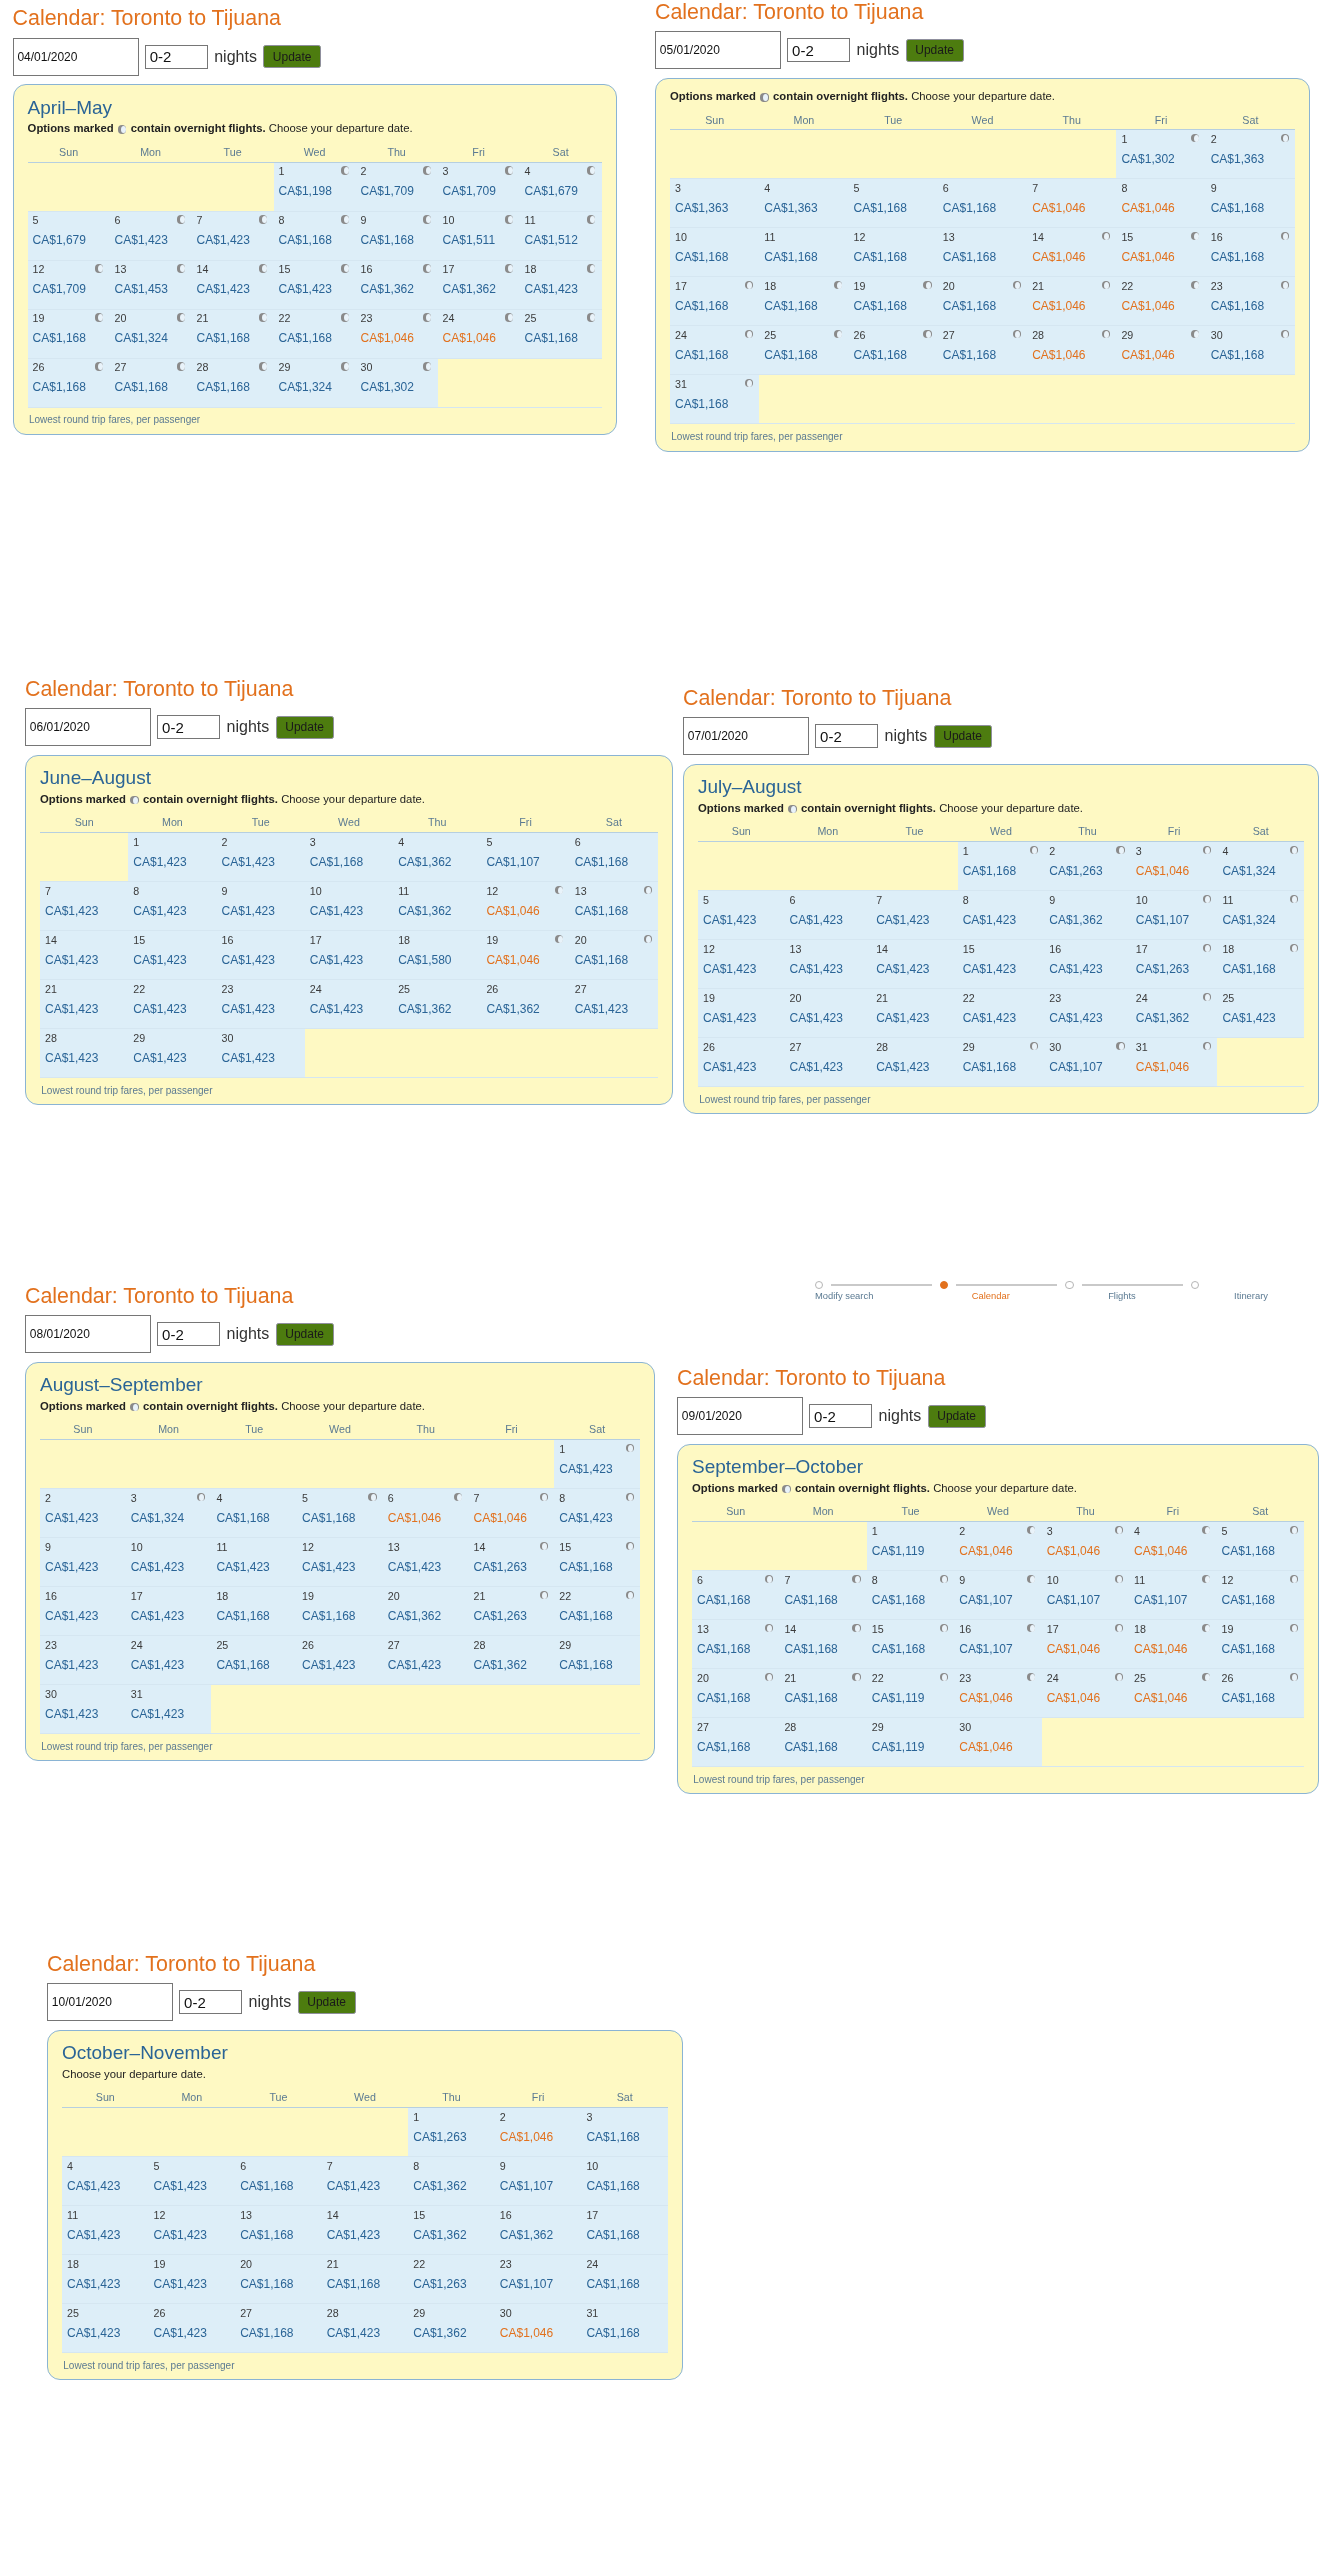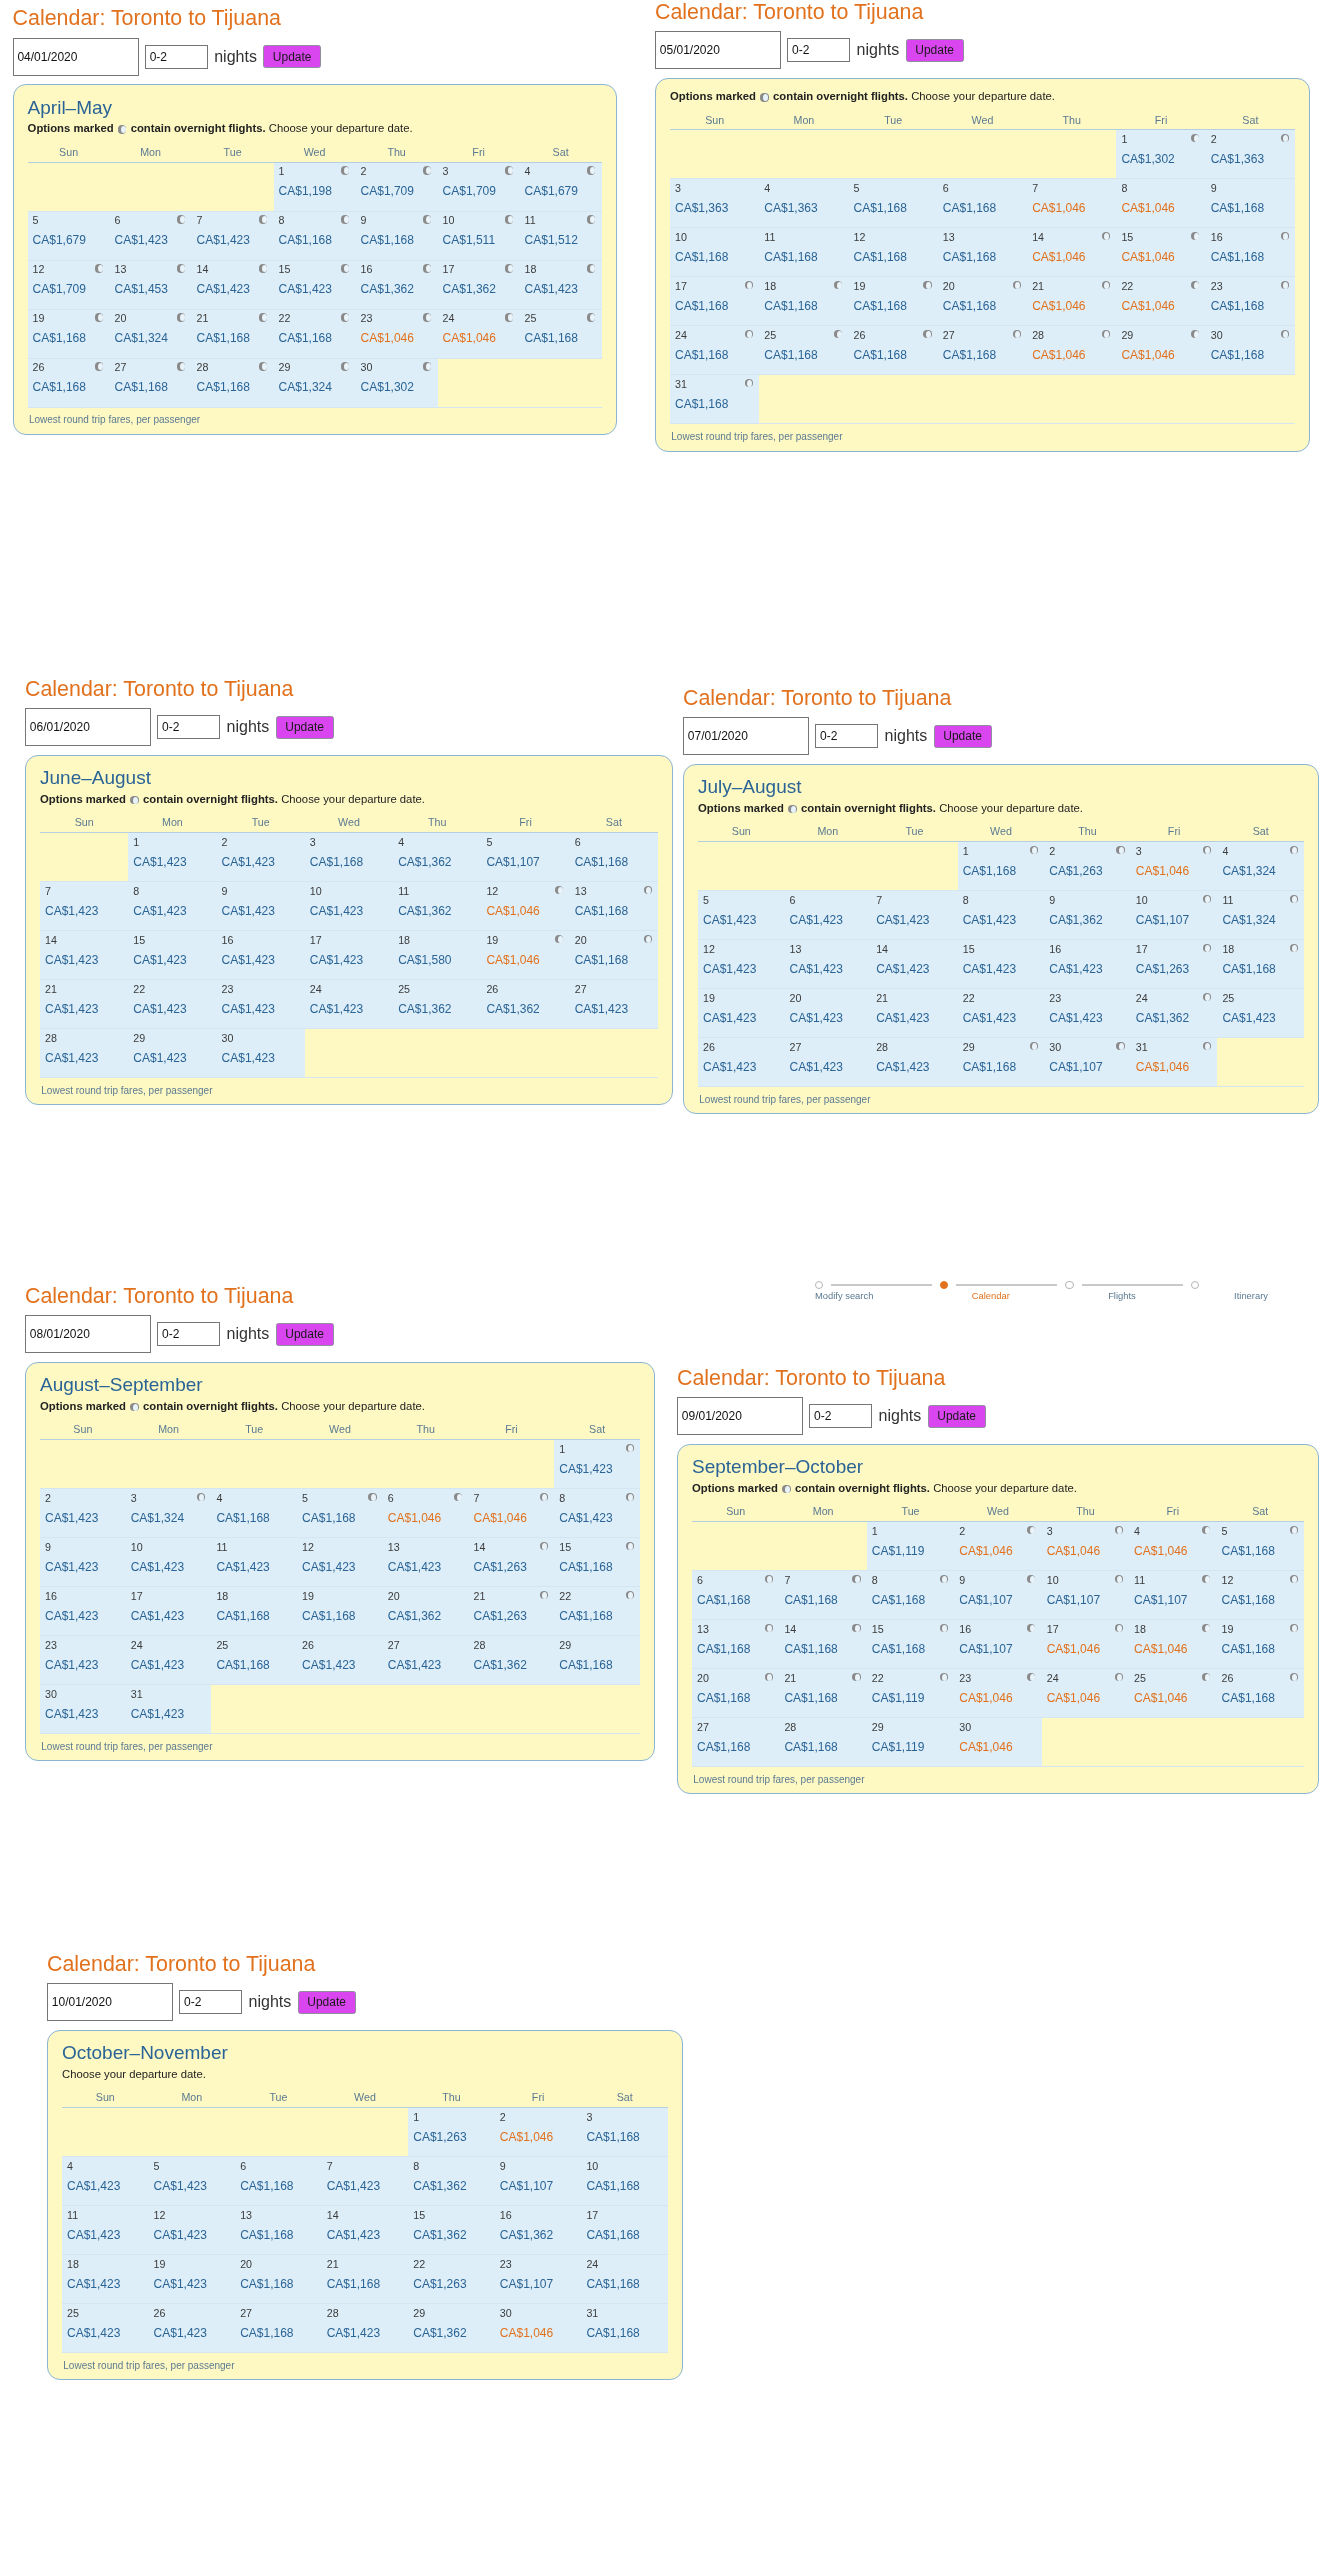--- a/index.html
+++ b/index.html
@@ -36,36 +36,36 @@
     padding: 1.3px 3.8px;
     border: 0.6px solid #767676;
     border-radius: 0;
     font-family: "Liberation Sans", sans-serif;
     color: #111;
     background: #fff;
   }
   .controls input.nights {
     width: 63px;
     height: 24px;
-    font-size: 12px;
+    font-size: 15px;
     padding: 1.3px 3.8px;
     border: 0.6px solid #767676;
     font-family: "Liberation Sans", sans-serif;
     color: #111;
     background: #fff;
   }
   .controls .nights-label {
     font-size: 16px;
     color: #333;
   }
   .controls button.update {
     height: 23px;
     min-width: 58px;
     font-size: 12px;
-    background: #d946ef;
+    background: #4d7c0f;
     border: 0.6px solid #8f8f9d;
     border-radius: 2.5px;
     color: #1a1a1a;
     font-family: "Liberation Sans", sans-serif;
     cursor: pointer;
   }
   .cal-box {
     background: #fef9c3;
     border: 0.6px solid #8ab4d4;
     border-radius: 13px;

